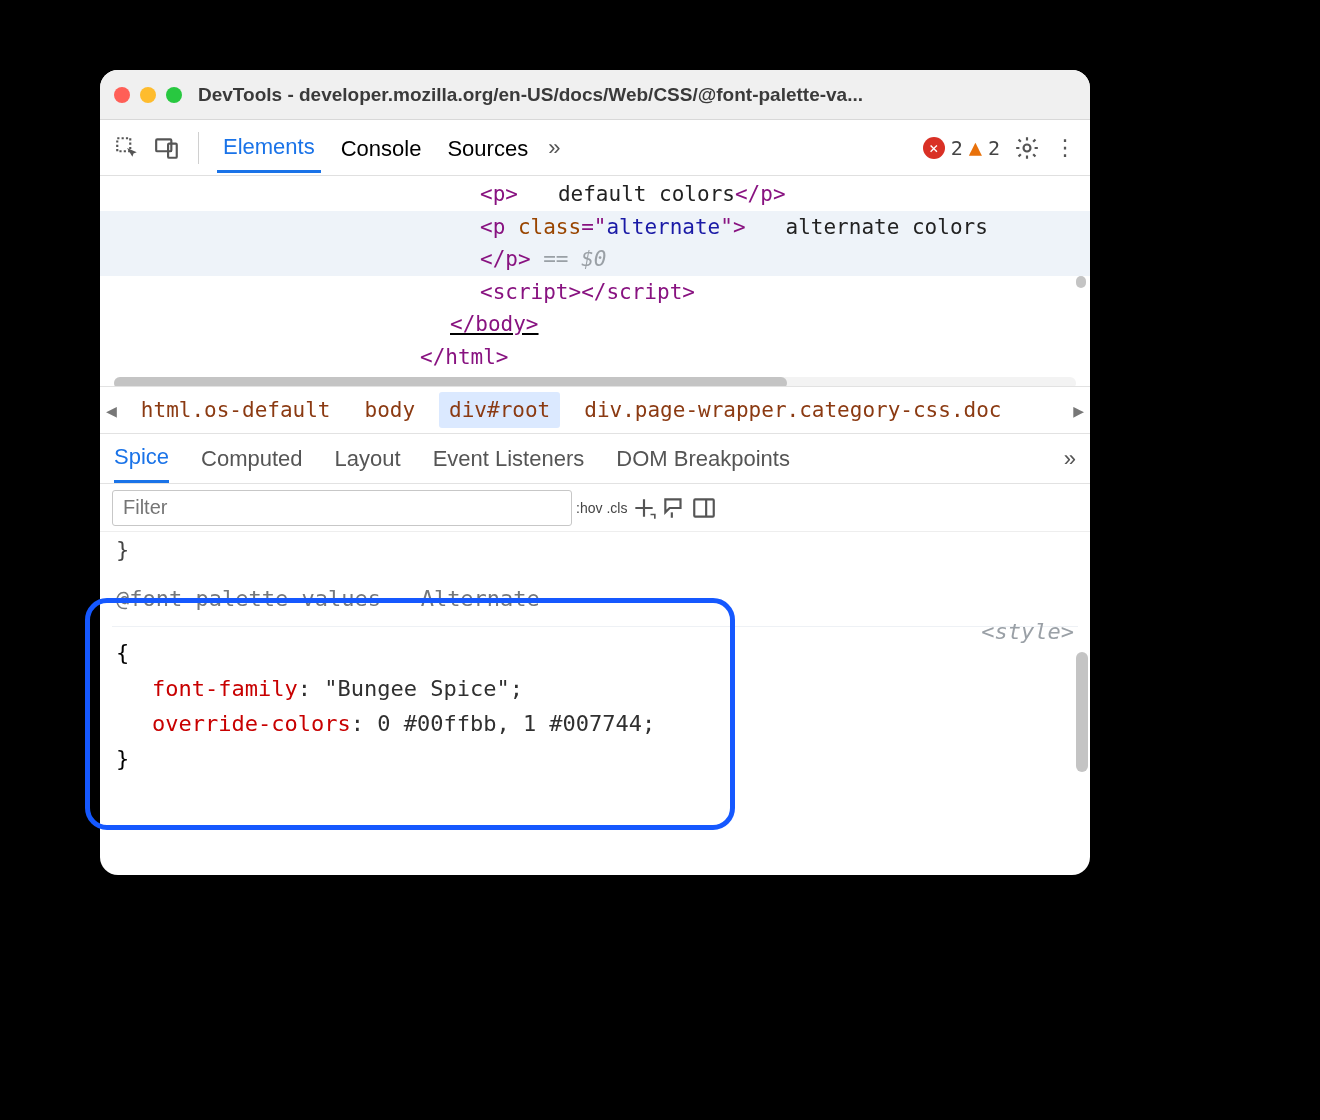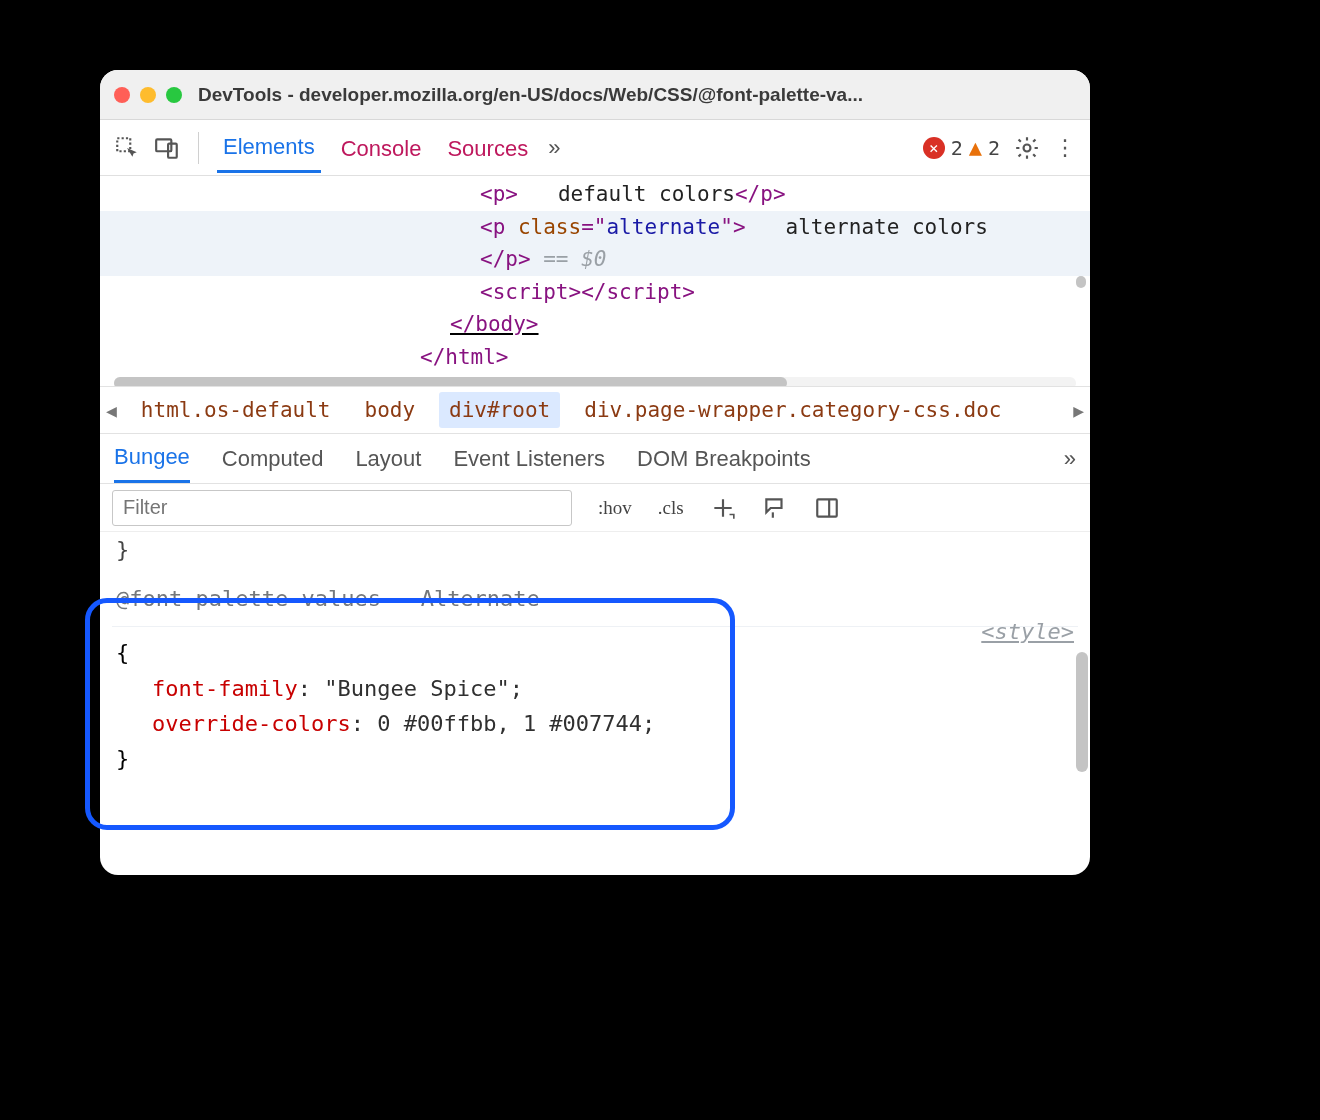--- a/index.html
+++ b/index.html
@@ -65,21 +65,21 @@
   }
   .toolbar .sep {
     width: 1px;
     height: 32px;
     background: #d0d0d0;
     margin: 0 4px;
   }
   .toolbar .tab {
     padding: 12px 6px 10px 6px;
     cursor: default;
-    color: #be185d;
+    color: #000000;
   }
   .toolbar .tab.active {
     color: #1a73e8;
     border-bottom: 3px solid #1a73e8;
   }
   .toolbar .spacer { flex: 1; }
   .chevrons { font-size: 22px; color: #555; }
   .status-area { display:flex; align-items:center; gap: 6px; font-family: ui-monospace, Menlo, monospace; font-size: 20px;}
   .err-badge { display:inline-flex; align-items:center; justify-content:center; width:22px; height:22px; border-radius:50%; background:#d93025; color:#fff; font-size:15px; font-weight:700;}
   .warn-badge { color:#e8710a; font-size:22px; }
@@ -144,55 +144,55 @@
     border-bottom:1px solid #e2e2e2;
   }
   .styles-tabs .stab { padding: 10px 0; }
   .styles-tabs .stab.active { color:#1a73e8; border-bottom: 3px solid #1a73e8;}
   .styles-tabs .sspacer { flex:1; }
   
   .filter-bar {
     display:flex; align-items:center;
     height: 48px;
     padding: 4px 12px;
-    gap: 26px;
+    gap: 4px;
     border-bottom:1px solid #eee;
   }
   .filter-input {
     flex: 0 0 460px;
     height: 36px;
     border: 1px solid #c7c7c7;
     border-radius: 3px;
     font-size: 20px;
     padding: 2px 10px;
     color:#888;
     font-family: inherit;
   }
-  .mono-txt { font-family: Liberation Serif, serif; font-size:19px; color:#444; }
+  .mono-txt { font-family: Liberation Sans, sans-serif; font-size:14px; color:#444; }
   .filter-bar .iconbtn { font-size:24px; color:#444; display:inline-flex;}
   
   .styles-area {
     position: relative;
     font-family: ui-monospace, Menlo, monospace;
     font-size: 22px;
     line-height: 1.6;
     padding: 0 12px 12px 12px;
     flex: 1;
     overflow: hidden;
   }
   .styles-area .brace-top { color:#444; padding-left:4px;}
   .rule-header {
     color:#74787c; font-size:22px; padding: 14px 0 10px 4px;
     border-bottom:1px solid #eef1f5;
   }
   .rule-body { padding-top:8px; }
   .rule-body .line { padding-left:4px; }
   .prop { color:#c80000; }
   .val { color:#303030; }
-  .source-tag { position:absolute; right:16px; top:82px; color:#9aa0a6; font-style:italic; font-size:22px;text-decoration:underline;}
+  .source-tag { position:absolute; right:16px; top:82px; color:#9aa0a6; font-style:italic; font-size:22px;}
   .highlight-box {
     position: absolute;
     border: 5px solid #1558ff;
     border-radius: 22px;
     pointer-events: none;
   }
   .styles-scroll-v {
     position:absolute; right:2px; top:120px; width:12px; height:120px;
     background:#c4c4c4; border-radius:6px;
   }
@@ -262,21 +262,21 @@
   <div class="crumbs">
     <span class="arrow">◀</span>
     <span class="crumb">html.os-default</span>
     <span class="crumb">body</span>
     <span class="crumb curr">div#root</span>
     <span class="crumb">div.page-wrapper.category-css.doc</span>
     <span class="arrow" style="margin-left:auto">▶</span>
   </div>
 
   <div class="styles-tabs">
-    <div class="stab active">Bungee</div>
+    <div class="stab active">Spice</div>
     <div class="stab">Computed</div>
     <div class="stab">Layout</div>
     <div class="stab">Event Listeners</div>
     <div class="stab">DOM Breakpoints</div>
     <div class="sspacer"></div>
     <span class="chevrons">»</span>
   </div>
 
   <div class="filter-bar">
     <input class="filter-input" placeholder="Filter" style="">

